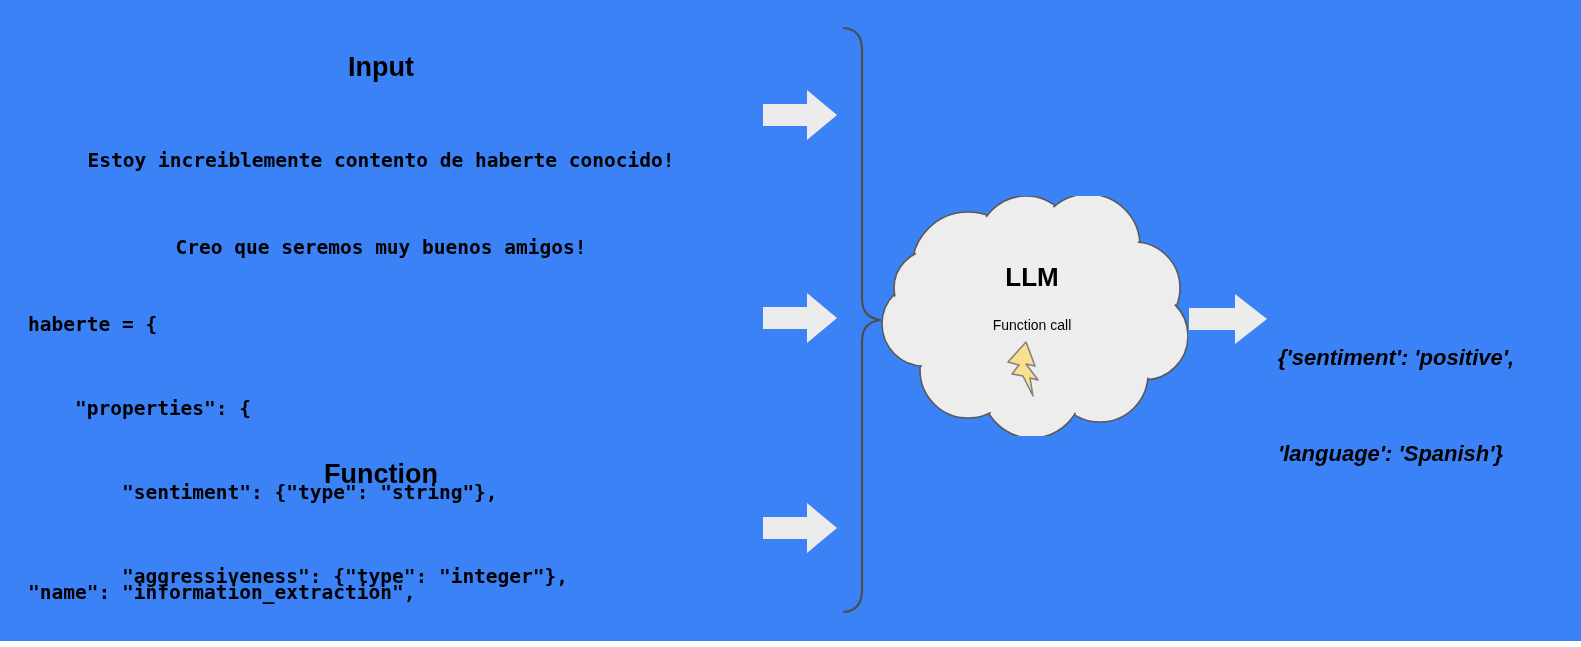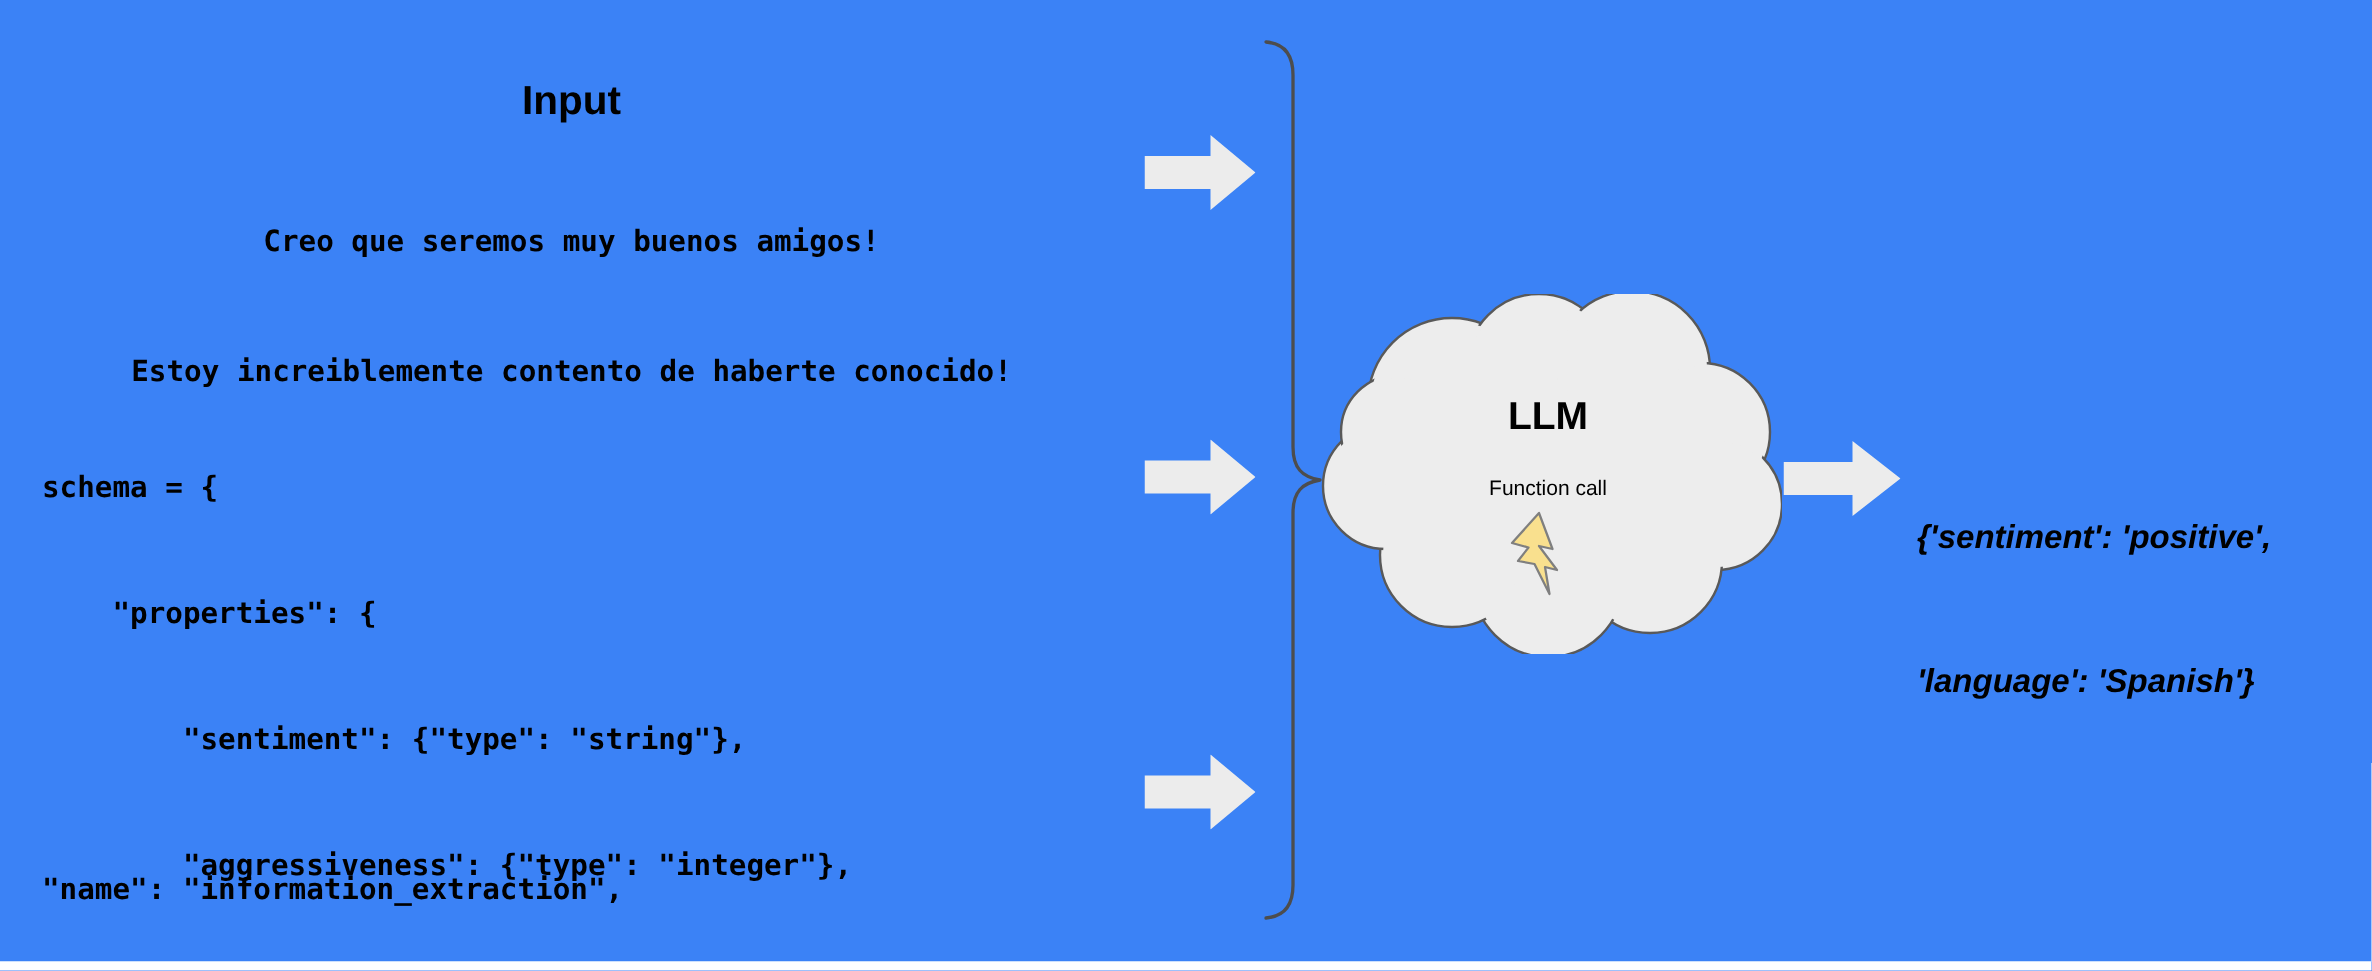--- a/index.html
+++ b/index.html
@@ -138,46 +138,47 @@
   }
 </style>
 </head>
 <body>
 
 <div id="canvas">
 
   <div class="section-title" style="left:0px; top:52px; width:762px;">Input</div>
 
   <div class="mono-block" id="input-text">
+    <div class="mono-line">Estoy increiblemente contento de haberte conocido!</div>
     <div class="mono-line">Creo que seremos muy buenos amigos!</div>
-    <div class="mono-line">Estoy increiblemente contento de haberte conocido!</div>
   </div>
 
   <div class="block-arrow" style="left:763px; top:90px;">
     <svg width="74" height="50" viewBox="0 0 74 50">
       <polygon points="0,14 44,14 44,0 74,25 44,50 44,36 0,36" fill="#ECECEC"></polygon>
     </svg>
   </div>
 
 
   <div class="mono-block" id="schema-code">
-    <div class="mono-line">schema = {</div>
+    <div class="mono-line">haberte = {</div>
     <div class="mono-line">    "properties": {</div>
     <div class="mono-line">        "sentiment": {"type": "string"},</div>
     <div class="mono-line">        "aggressiveness": {"type": "integer"},</div>
     
     
   </div>
 
   <div class="block-arrow" style="left:763px; top:293px;">
     <svg width="74" height="50" viewBox="0 0 74 50">
       <polygon points="0,14 44,14 44,0 74,25 44,50 44,36 0,36" fill="#ECECEC"></polygon>
     </svg>
   </div>
 
+  <div class="section-title" style="left:0px; top:459px; width:762px;">Function</div>
 
   <div class="mono-block" id="function-code">
     <div class="mono-line">"name": "information_extraction",</div>
     
     
   </div>
 
   <div class="block-arrow" style="left:763px; top:503px;">
     <svg width="74" height="50" viewBox="0 0 74 50">
       <polygon points="0,14 44,14 44,0 74,25 44,50 44,36 0,36" fill="#ECECEC"></polygon>

